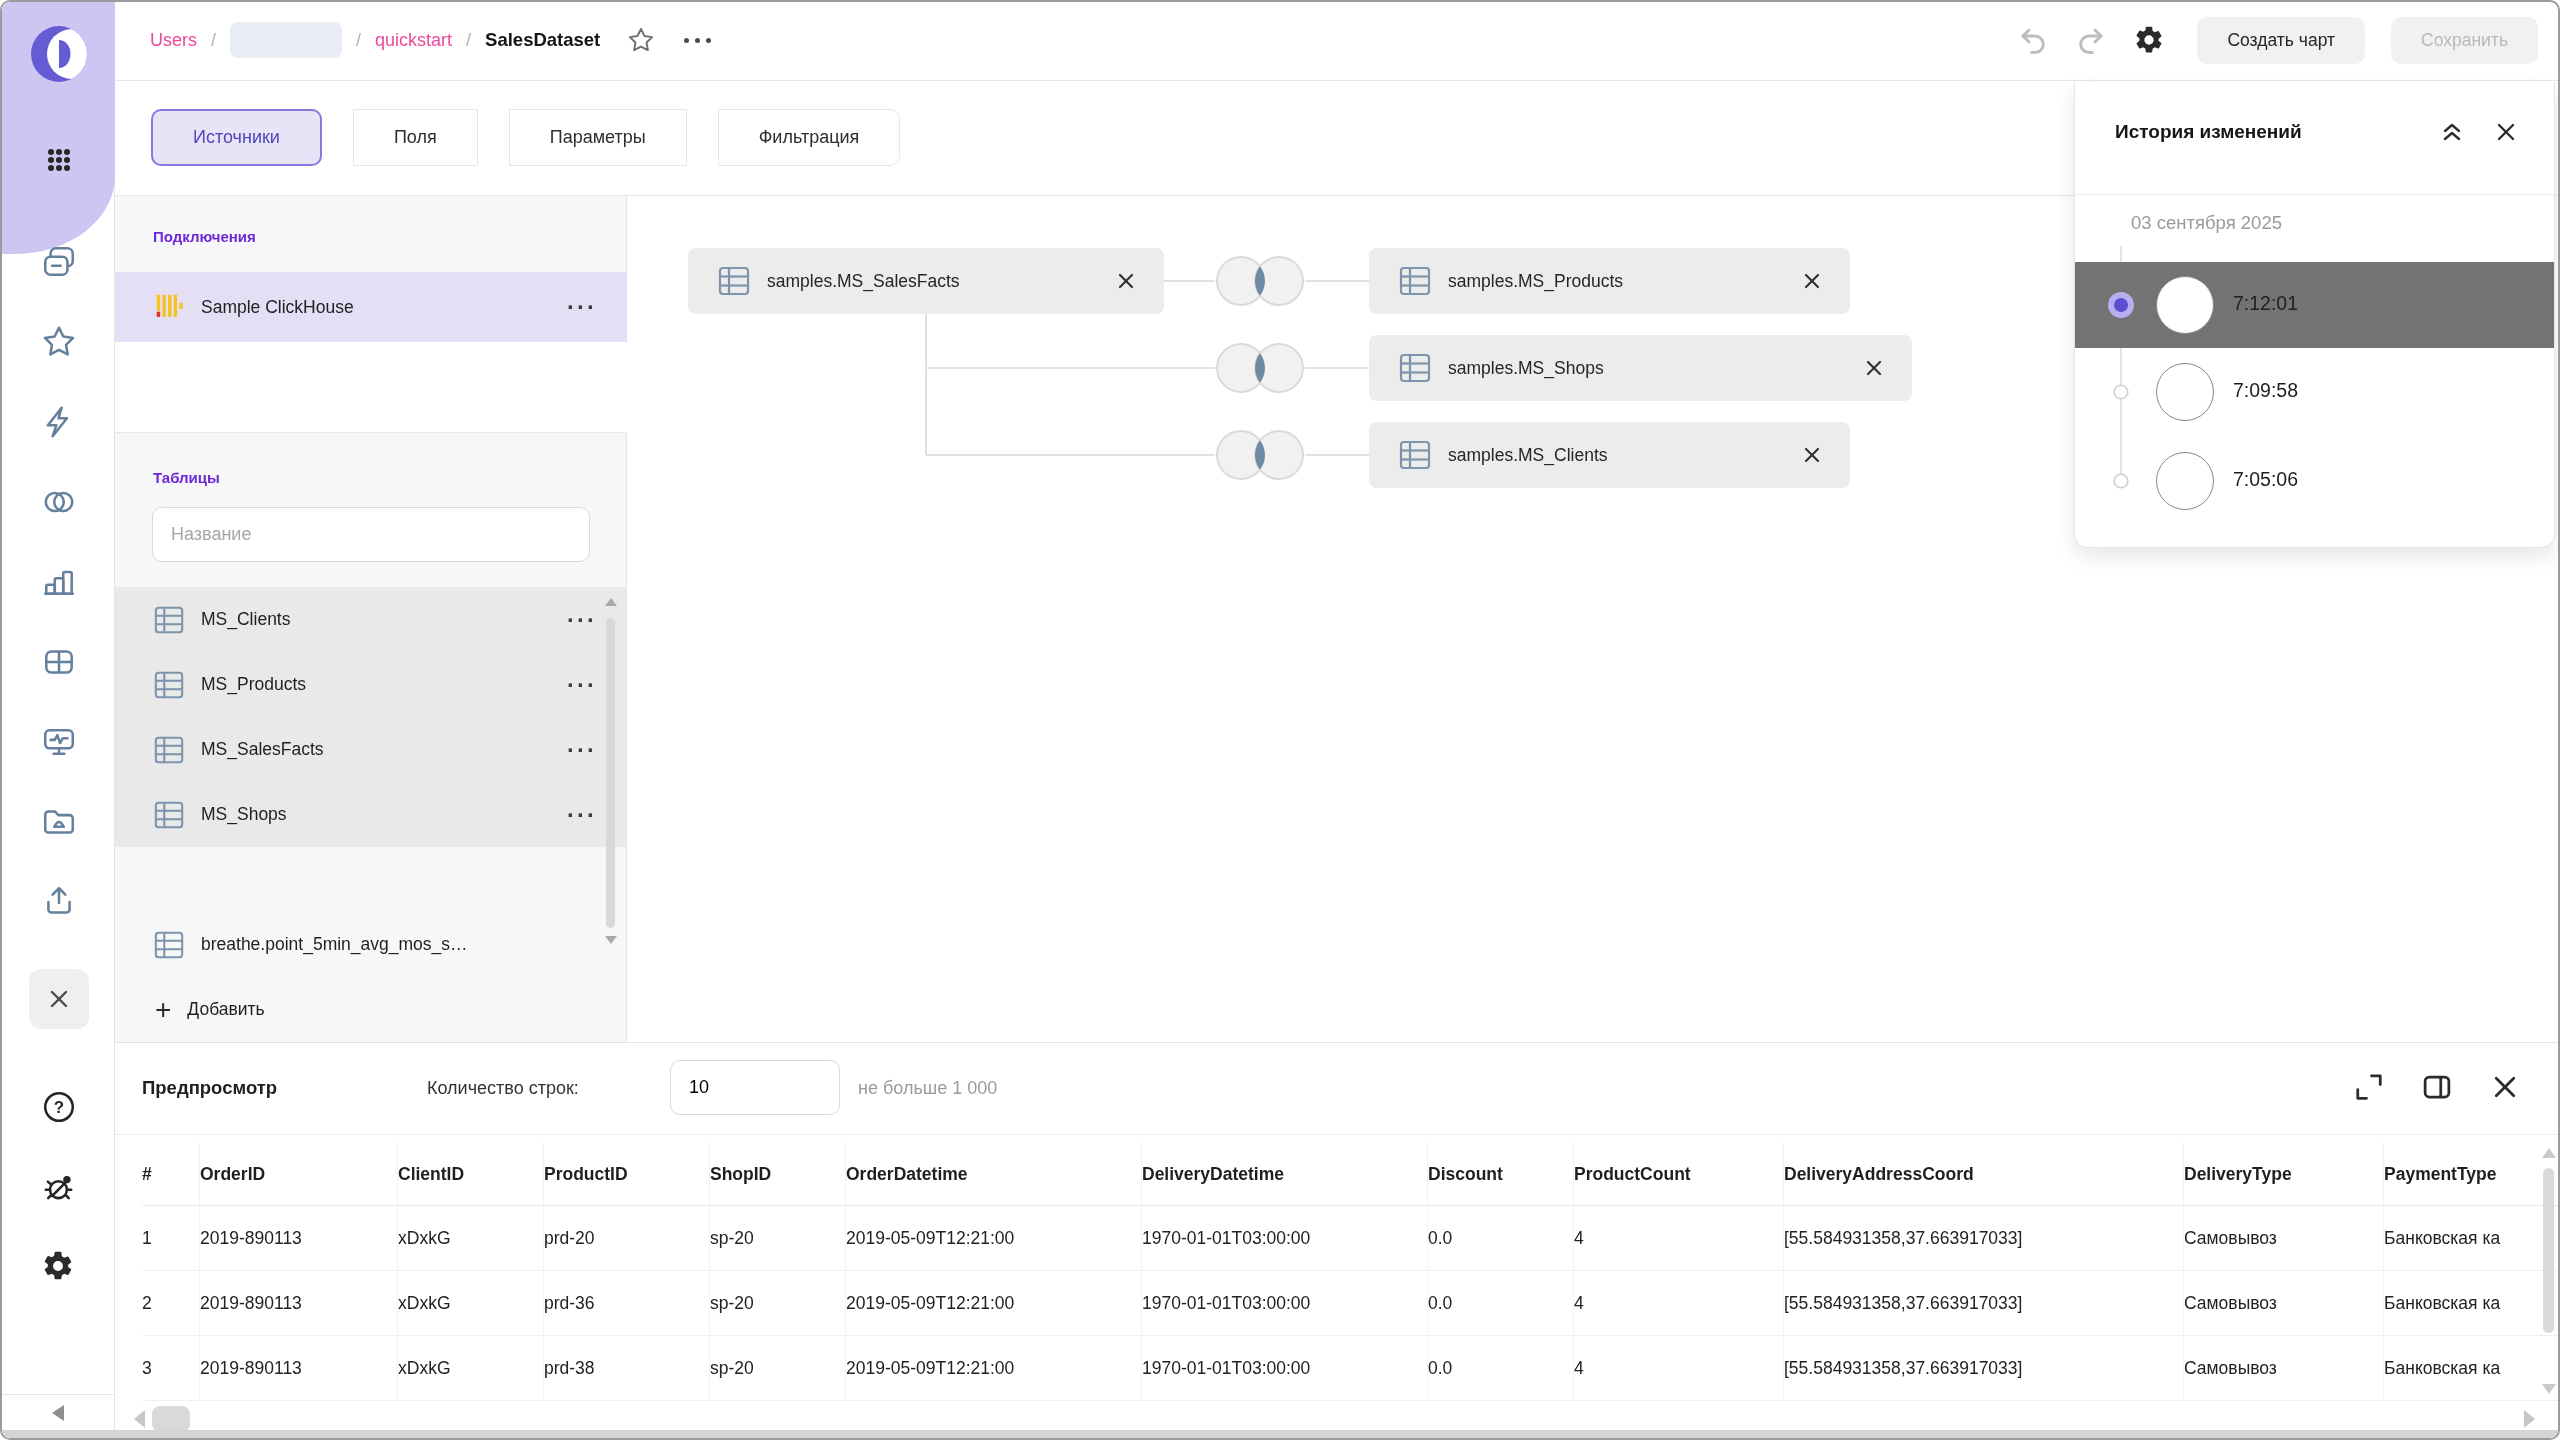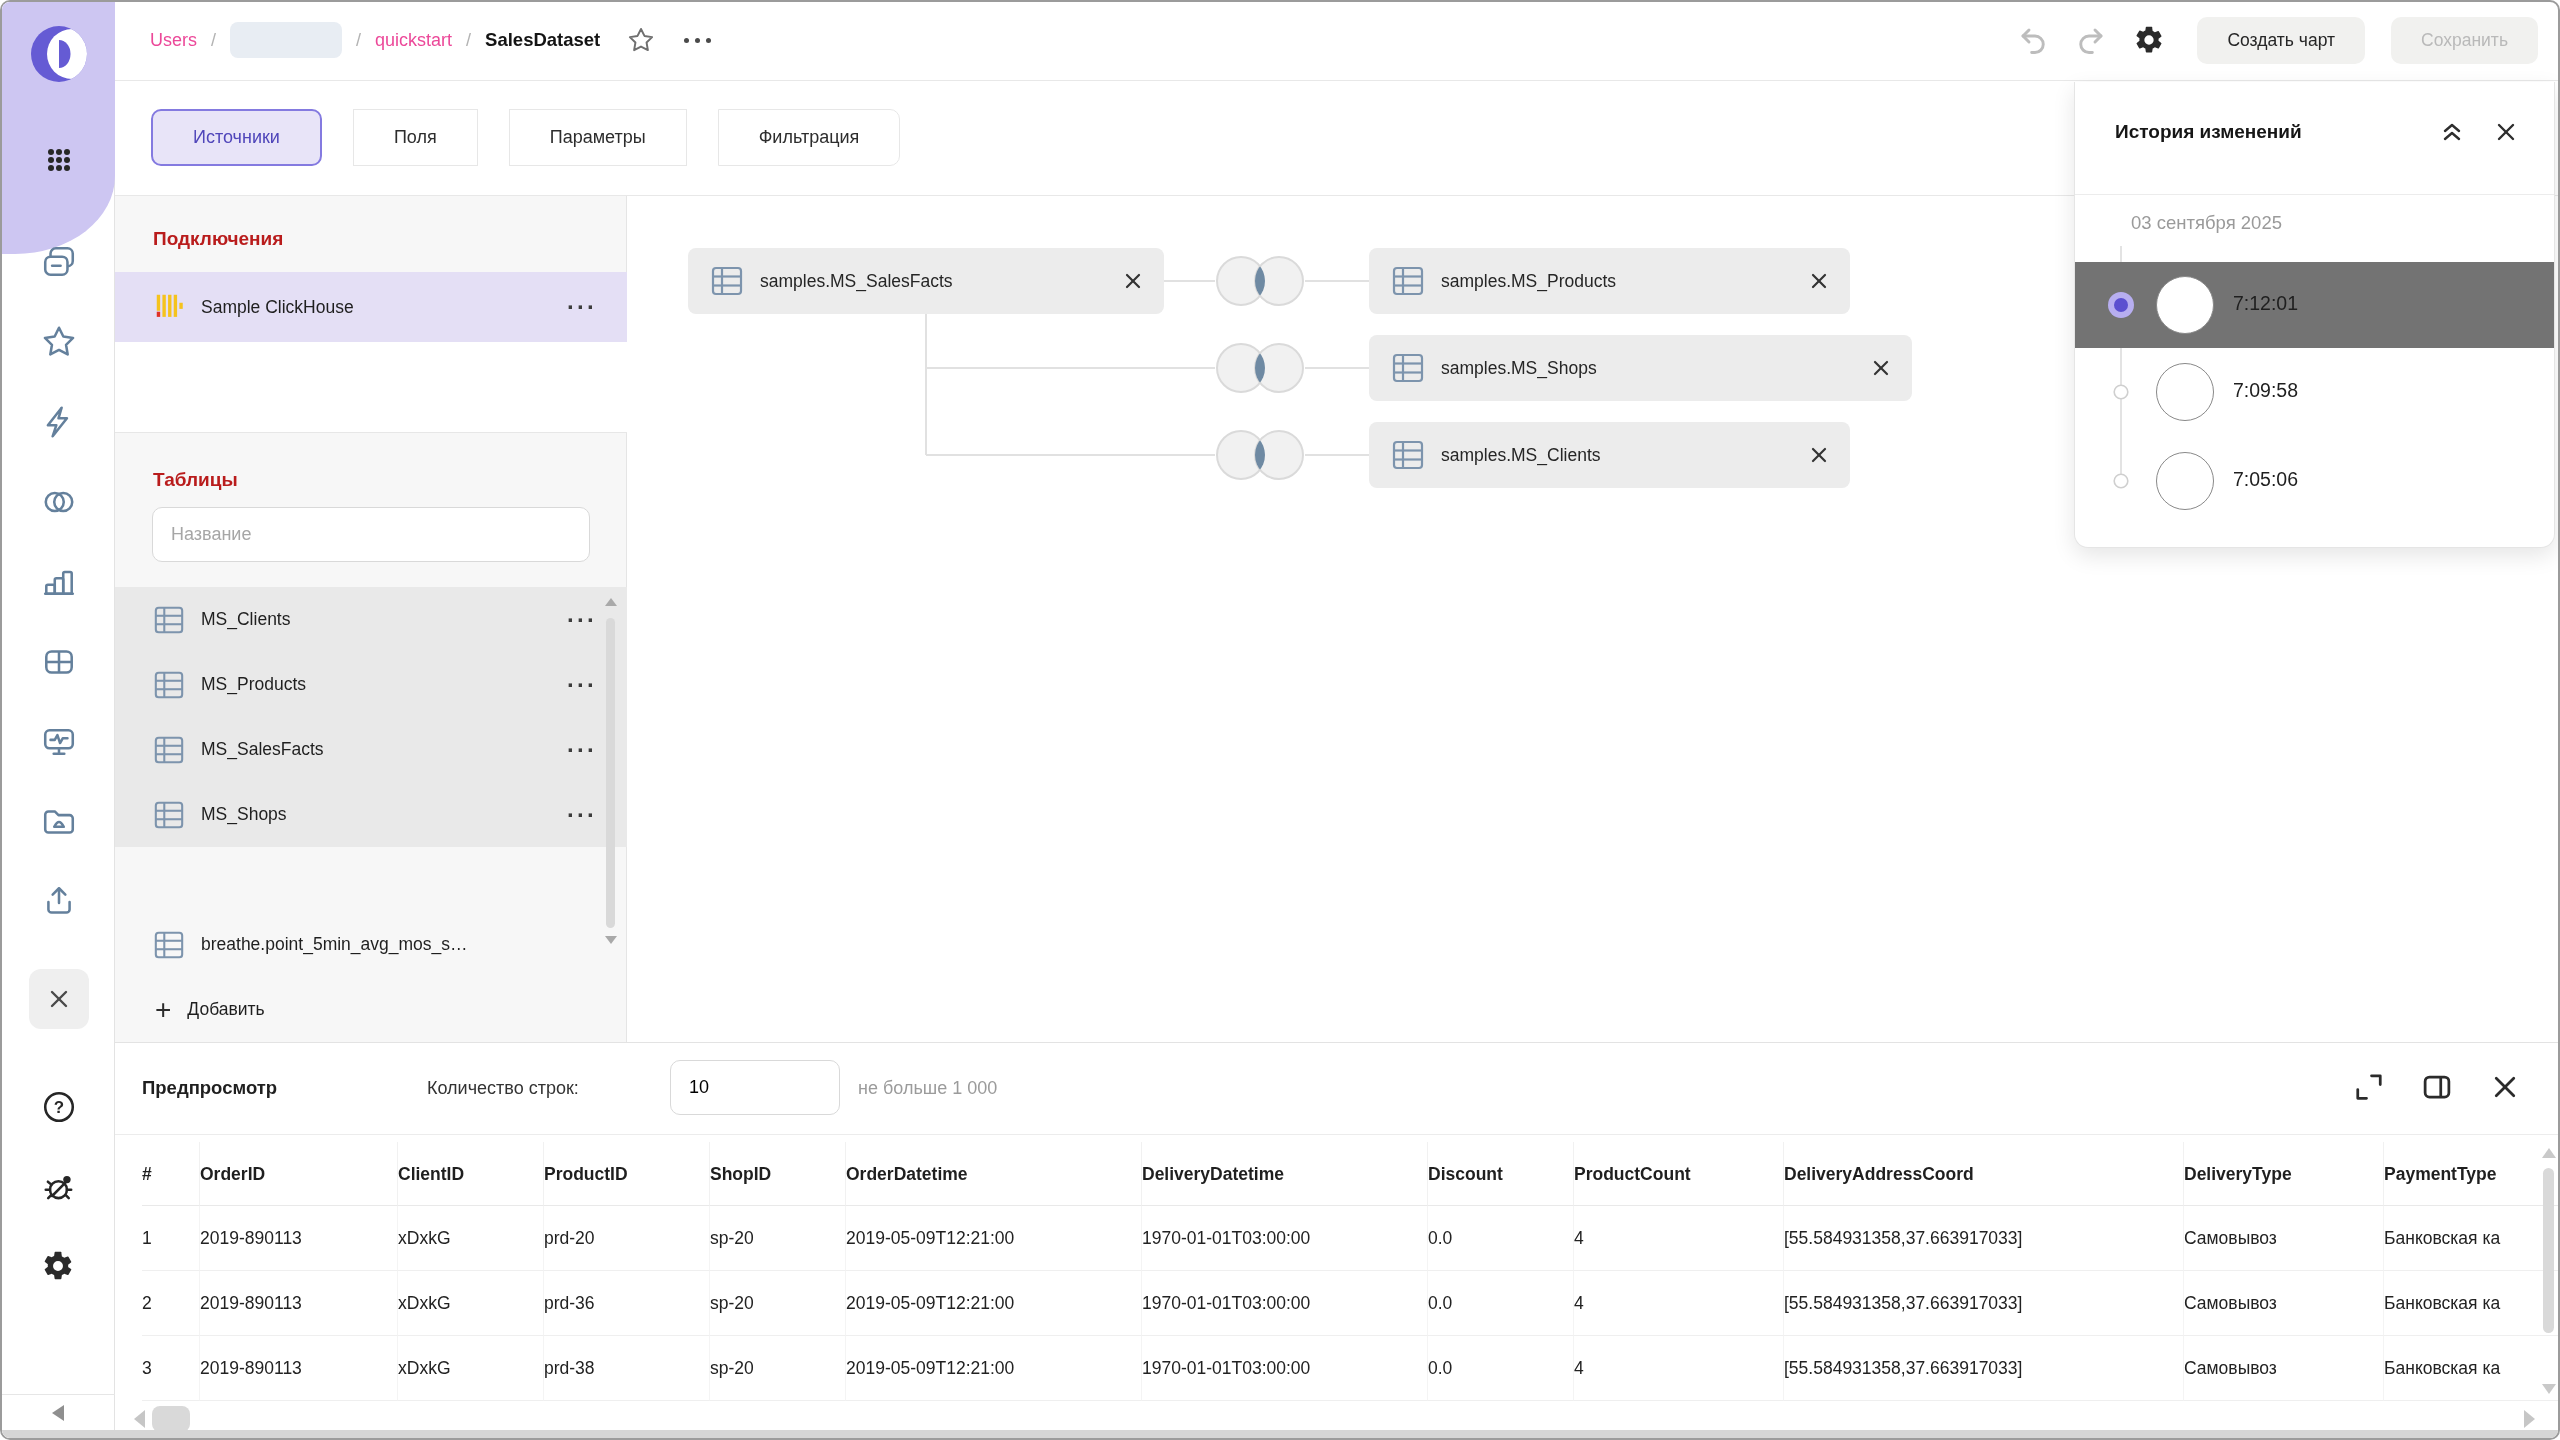--- a/index.html
+++ b/index.html
@@ -32,33 +32,33 @@
   
   .tabs{position:absolute;left:150px;top:107px;display:flex;gap:32px;}
   .tab{height:57px;line-height:55px;padding:0 40px;font-size:18px;color:#2d2d2d;background:#fff;
        border:1px solid #e7e7e7;margin-left:-1px;box-sizing:border-box;cursor:pointer;}
   .tab.first{border-radius:10px 0 0 10px;}
   .tab.last{border-radius:0 10px 10px 0;}
   .tab.selected{border:2px solid #847ae0;background:#e8e4f8;color:#5046ba;border-radius:10px;position:relative;z-index:2;line-height:53px;}
 
   
   .panel-sec{position:absolute;left:113px;width:512px;background:#f7f7f7;box-sizing:border-box;border-right:1px solid #e5e5e5;}
-  .sec-title{font-weight:bold;font-size:19px;color:#b91c1c;}
+  .sec-title{font-weight:bold;font-size:15px;color:#6d28d9;}
   .conn-row{position:absolute;left:0;width:512px;height:70px;background:#e4dff5;display:flex;align-items:center;cursor:pointer;}
   .list-row{position:absolute;left:0;width:512px;height:65px;display:flex;align-items:center;cursor:pointer;}
   .list-row.inuse{background:#e9e9e9;}
   .row-label{font-size:17.5px;color:#1f1f1f;margin-left:16px;white-space:nowrap;overflow:hidden;text-overflow:ellipsis;max-width:330px;}
   .mdots{margin-left:auto;margin-right:30px;font-size:24px;font-weight:bold;color:#3c3c3c;letter-spacing:2px;line-height:20px;cursor:pointer;}
   .search{position:absolute;left:37px;width:438px;height:55px;border:1px solid #d9d9d9;border-radius:10px;background:#fff;
           box-sizing:border-box;font-family:"Liberation Sans",sans-serif;font-size:18px;color:#1f1f1f;padding:0 18px;outline:none;}
   .search::placeholder{color:#a6a6a6;}
 
   
   .node{position:absolute;height:66px;border-radius:8px;background:#ececec;display:flex;align-items:center;
-        padding:0 22px;box-sizing:border-box;z-index:2;}
+        padding:0 29px;box-sizing:border-box;z-index:2;}
   .node-label{font-size:17.5px;color:#262626;margin-left:16px;white-space:nowrap;}
   .node-x{margin-left:auto;cursor:pointer;}
 
   
   .hist{position:absolute;left:2072px;top:80px;width:481px;height:466px;background:#fff;z-index:30;
         border:1px solid #e5e5e5;border-top:none;border-radius:0 0 14px 14px;box-shadow:0 8px 22px rgba(0,0,0,.10);box-sizing:border-box;}
   .hist-title{font-weight:bold;font-size:19px;color:#161616;}
   .hist-date{font-size:18.5px;color:#9a9a9a;}
   .hist-row{position:absolute;left:0;width:479px;height:86px;cursor:pointer;}
   .hist-row.selected{background:#737373;}

